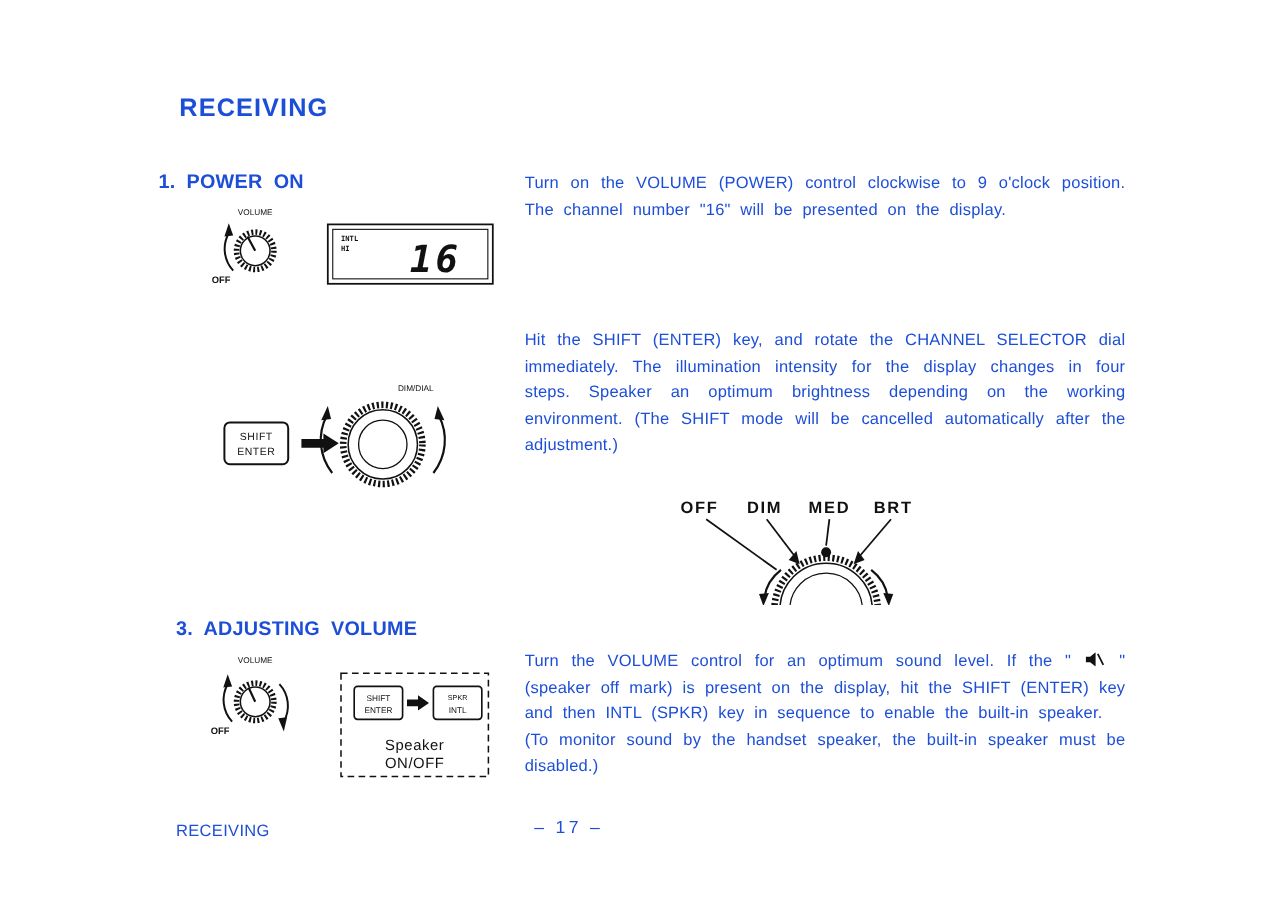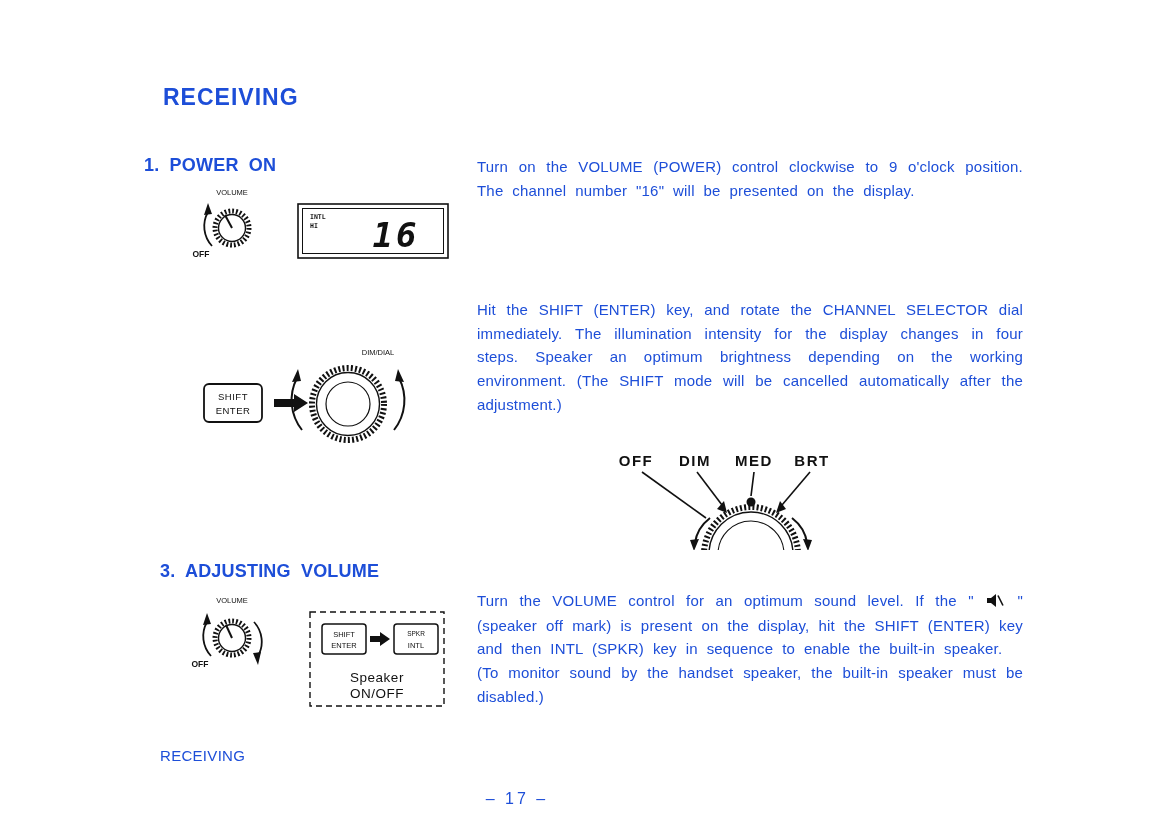--- a/index.html
+++ b/index.html
@@ -152,15 +152,15 @@
         <rect x="226" y="32" width="44" height="30" rx="3" fill="#fff" stroke="#111" stroke-width="1.5"></rect>
         <text x="248" y="44" class="svg-btn-xs" text-anchor="middle">SPKR</text>
         <text x="248" y="56" class="svg-btn-sm" text-anchor="middle">INTL</text>
       </g>
       <text x="209" y="90" class="svg-caption" text-anchor="middle">Speaker</text>
       <text x="209" y="106" class="svg-caption" text-anchor="middle">ON/OFF</text>
     </g>
   </svg>
 
   <div class="abs footer-label" style="left:160px; top:747px;">RECEIVING</div>
-  <div class="abs pagenum" style="left:0; top:744px; width:1034px; text-align:center;margin-top:46px;">–  17  –</div>
+  <div class="abs pagenum" style="left:0; top:744px; width:1034px; text-align:center;">–  17  –</div>
 
 </div>
 
 </body></html>

